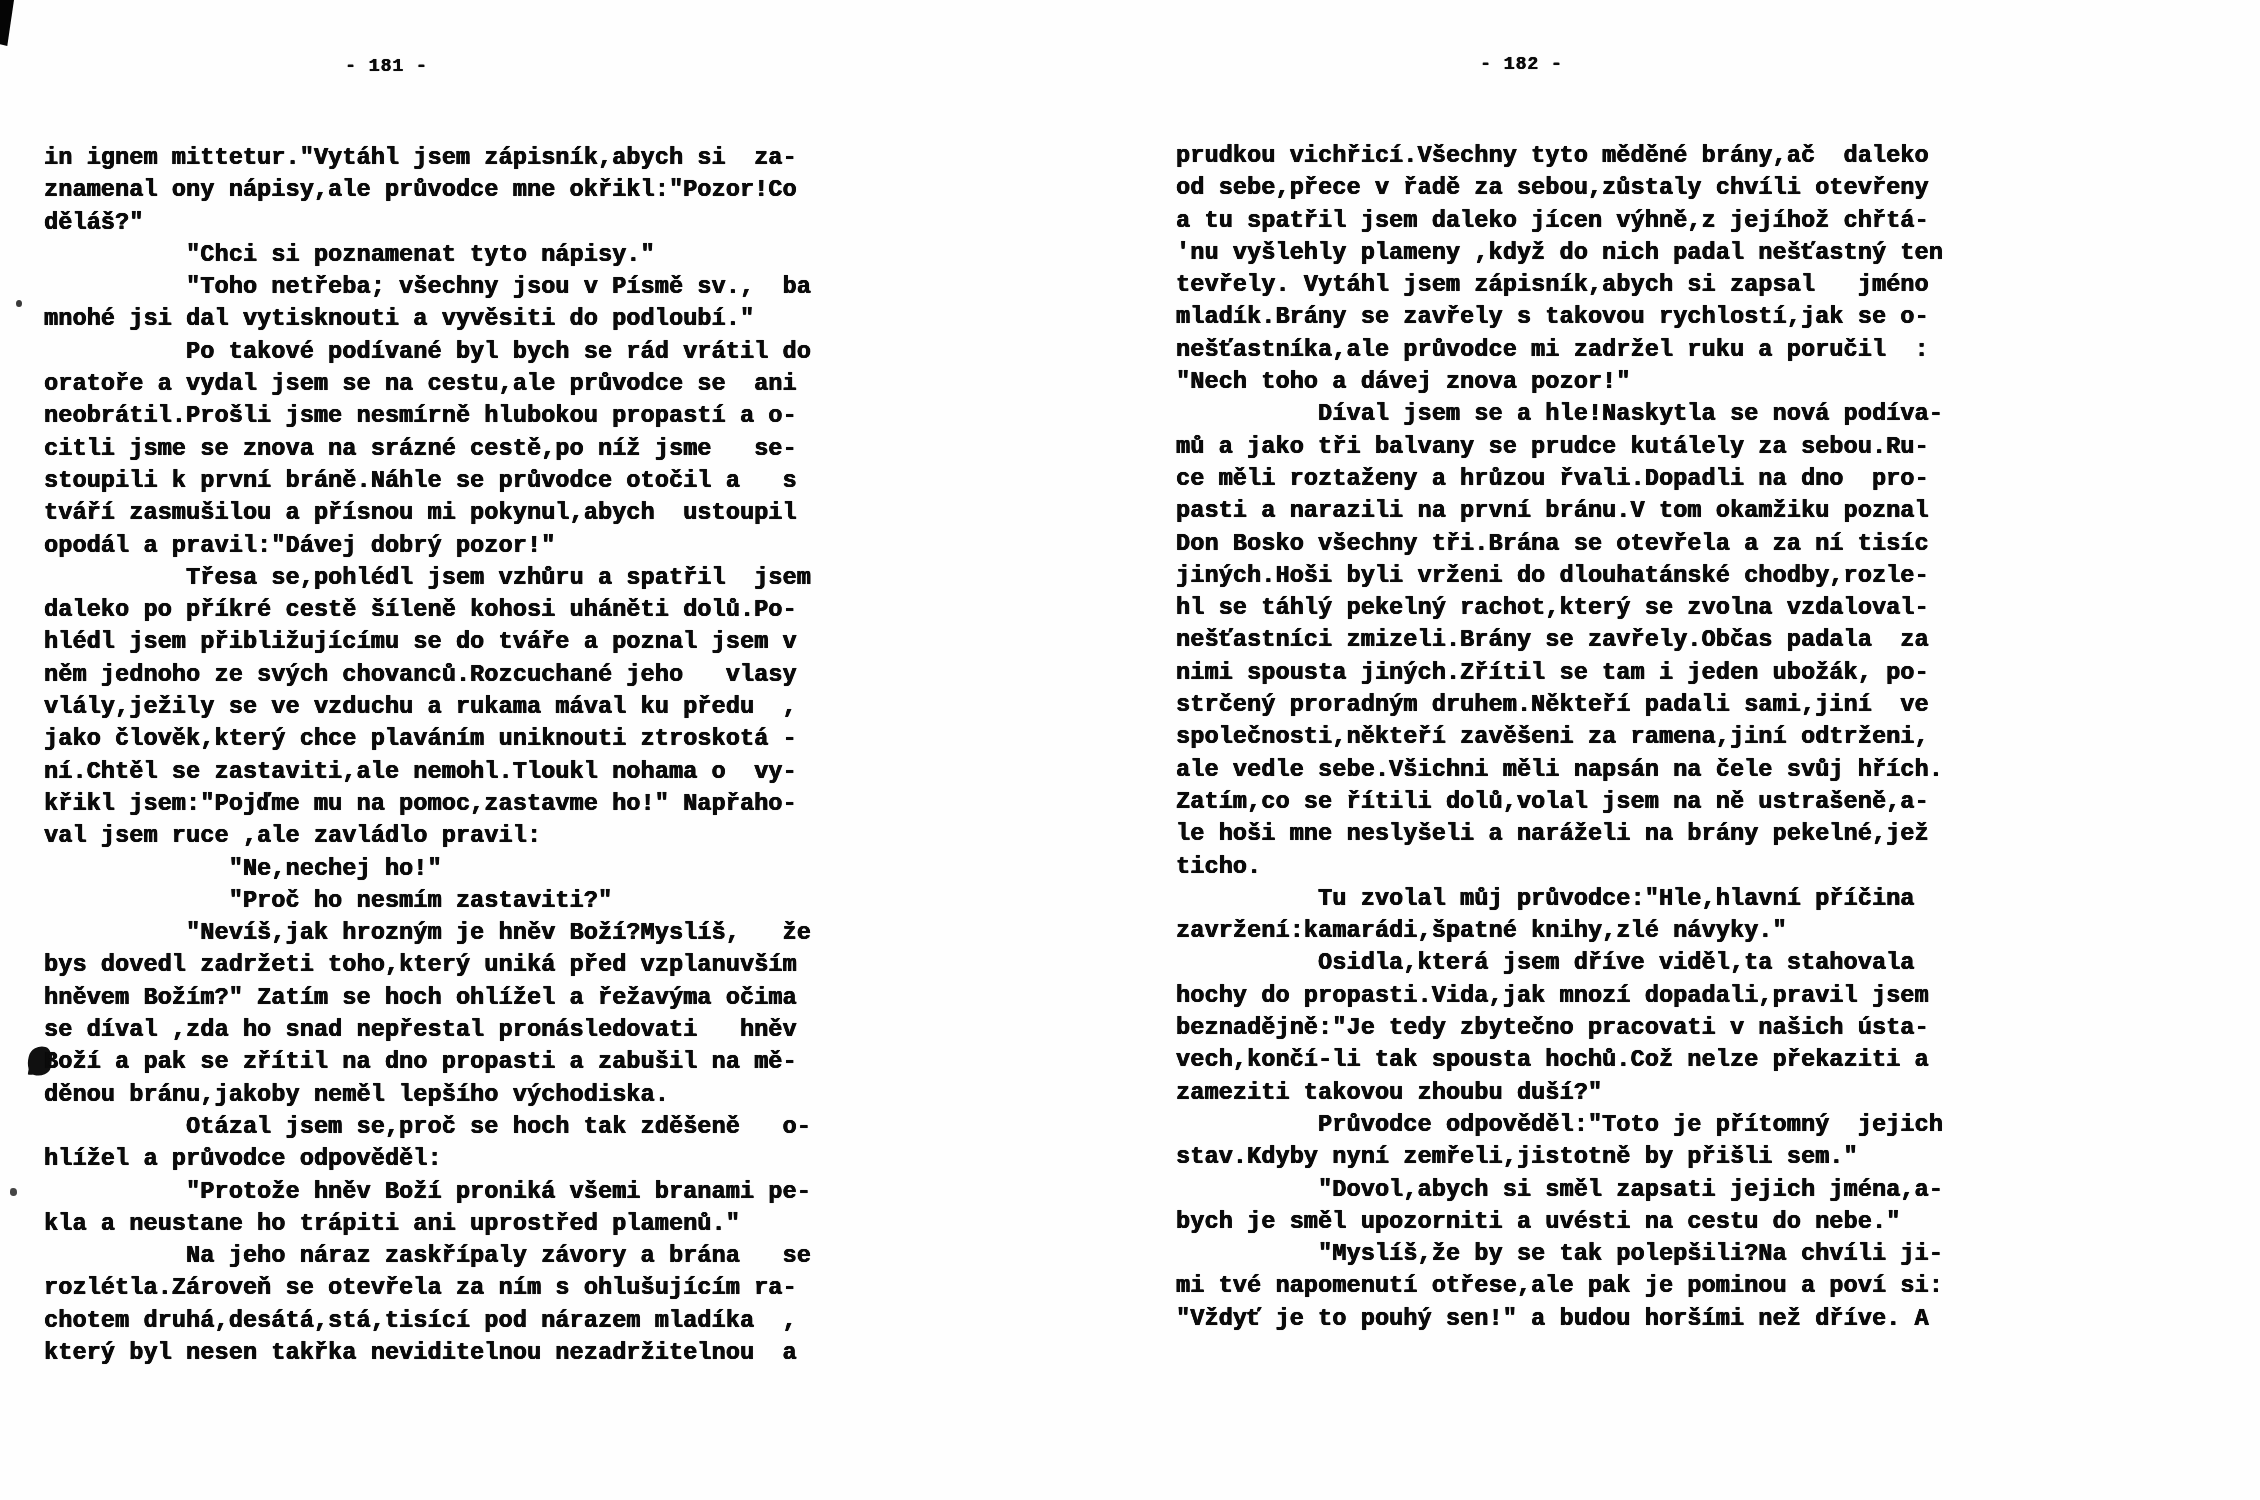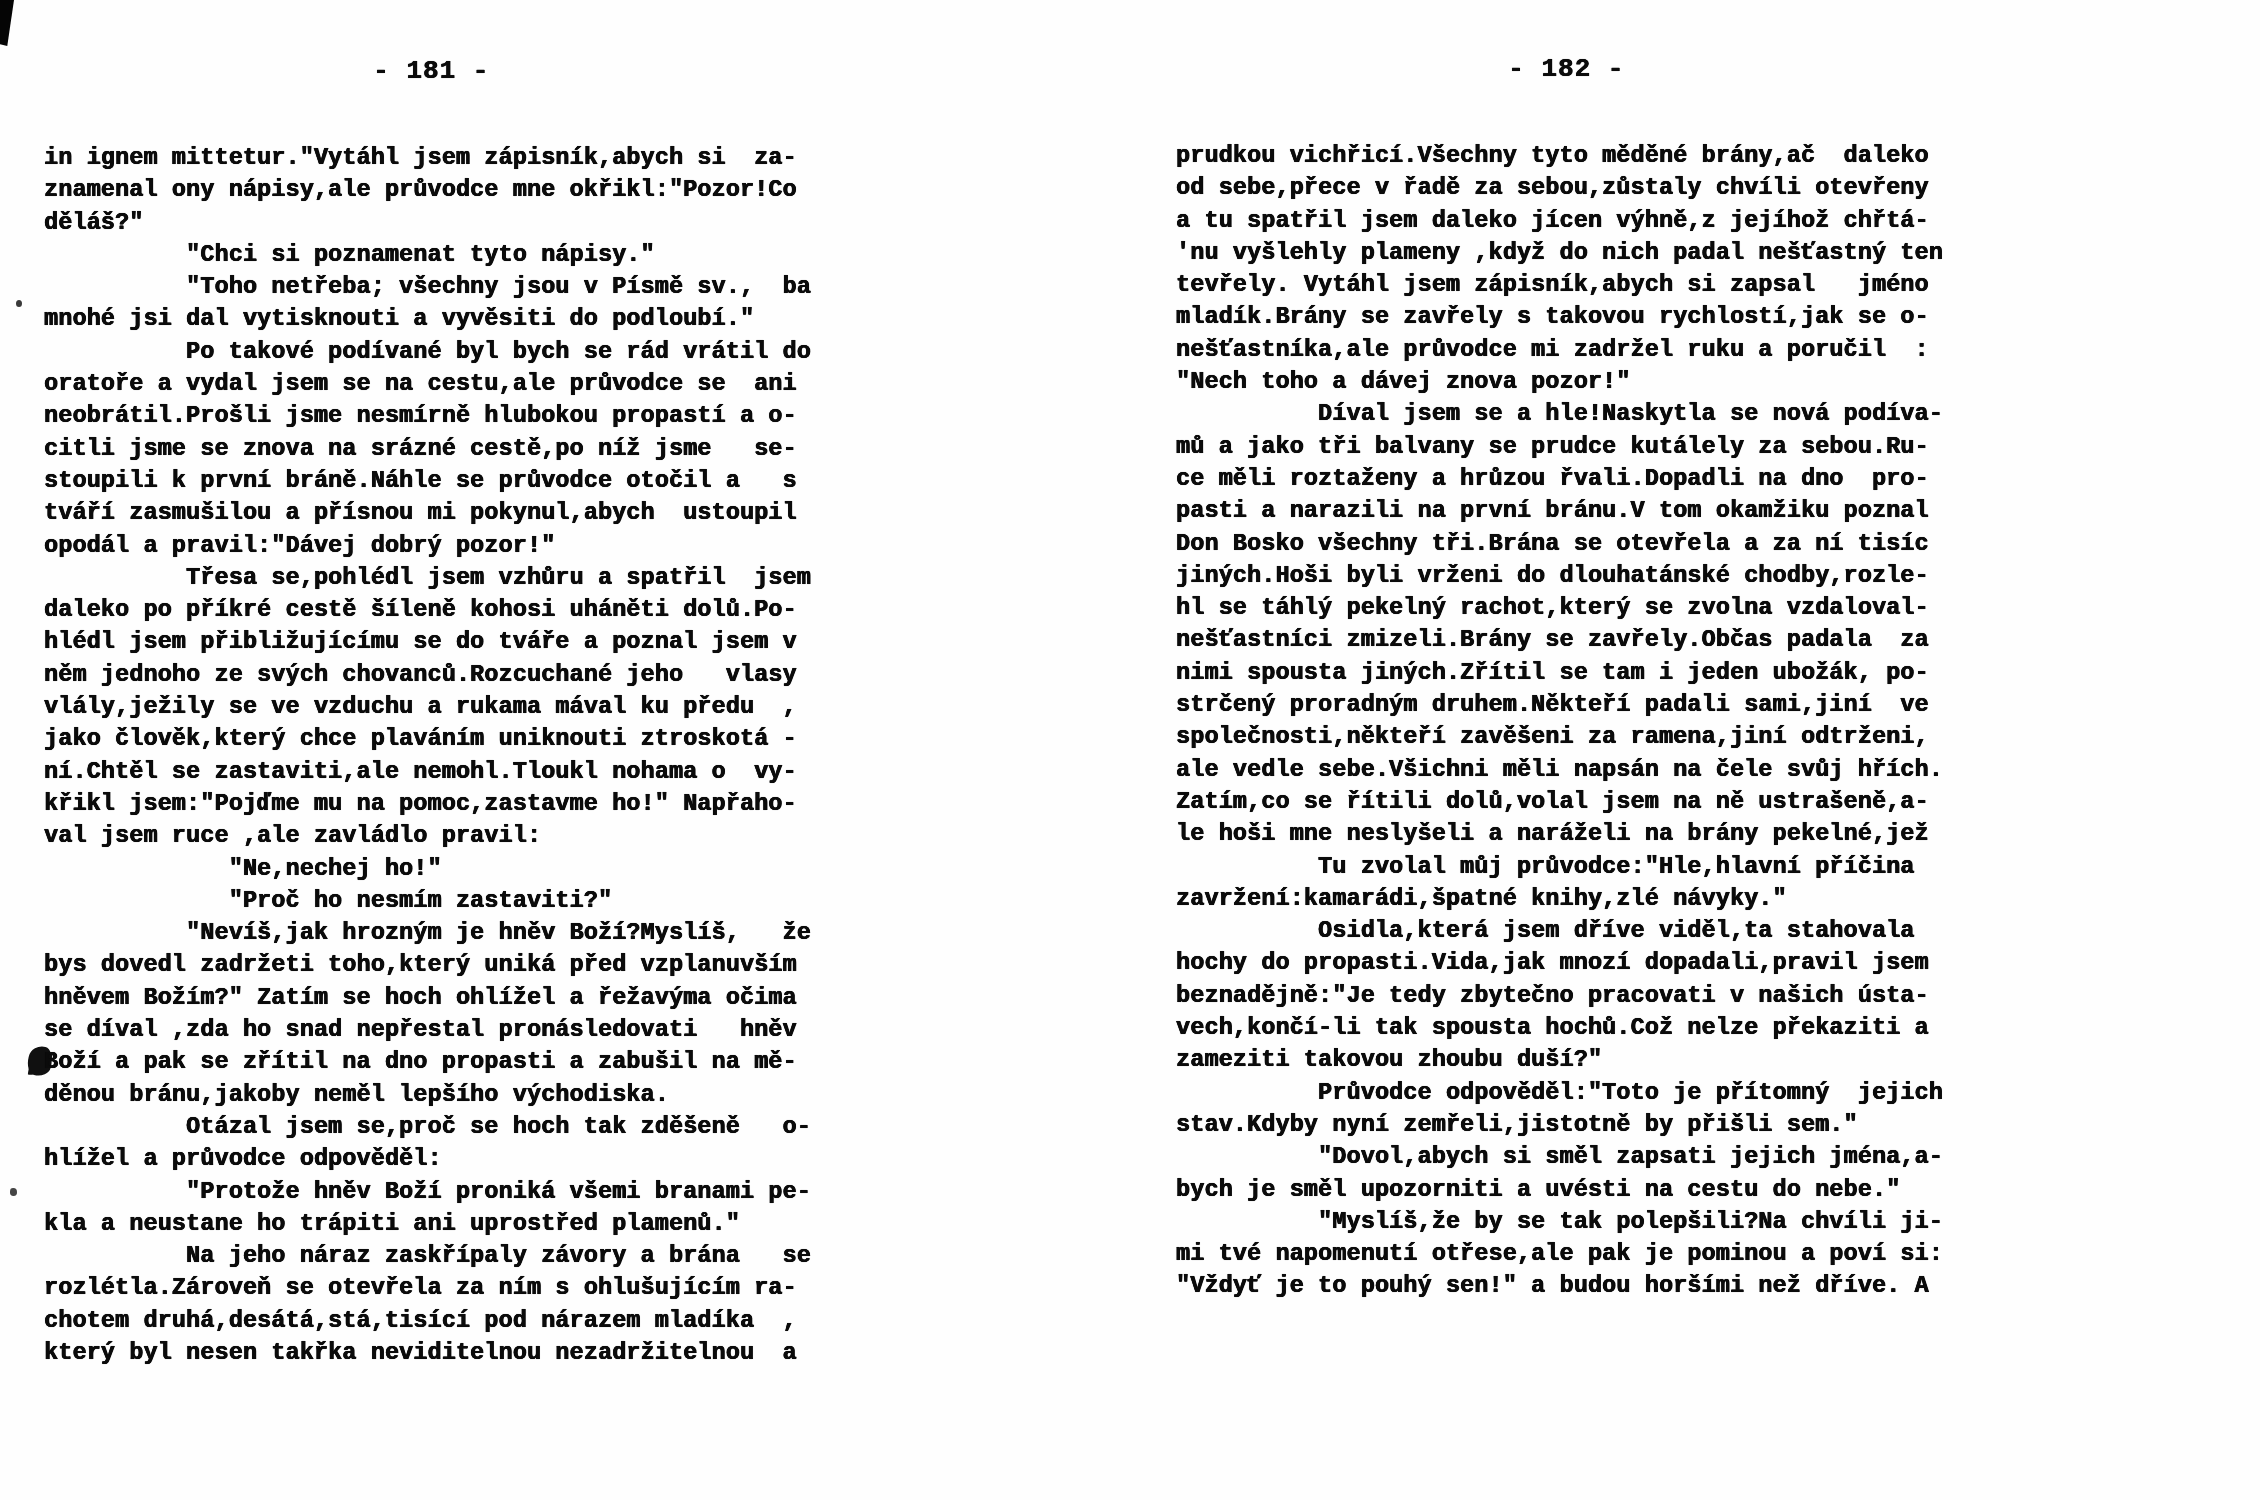--- a/index.html
+++ b/index.html
@@ -15,26 +15,25 @@
     font-family: "Liberation Mono", "DejaVu Sans Mono", monospace;
     color: #0b0b0b;
   }
   .scan {
     position: absolute;
     inset: 0;
     background: #fefefe;
   }
   .page-header {
     position: absolute;
-    font-size: 26px;
+    font-size: 18px;
     font-weight: bold;
     white-space: pre;
     letter-spacing: 1px;
     text-shadow: 0.6px 0.3px 0 currentColor, 0 0 0.7px rgba(0,0,0,0.85);
-    margin-left: 28px;
   }
   .hdr-181 { left: 345px; top: 56px; }
   .hdr-182 { left: 1480px; top: 54px; }
   .text-block {
     position: absolute;
     font-weight: bold;
   }
   .block-181 { left: 44px;  top: 142px; }
   .block-182 { left: 1176px; top: 140px; }
   .line {
@@ -148,20 +147,21 @@
       <div class="line">Don Bosko všechny tři.Brána se otevřela a za ní tisíc</div>
       <div class="line">jiných.Hoši byli vrženi do dlouhatánské chodby,rozle-</div>
       <div class="line">hl se táhlý pekelný rachot,který se zvolna vzdaloval-</div>
       <div class="line">nešťastníci zmizeli.Brány se zavřely.Občas padala  za</div>
       <div class="line">nimi spousta jiných.Zřítil se tam i jeden ubožák, po-</div>
       <div class="line">strčený proradným druhem.Někteří padali sami,jiní  ve</div>
       <div class="line">společnosti,někteří zavěšeni za ramena,jiní odtrženi,</div>
       <div class="line">ale vedle sebe.Všichni měli napsán na čele svůj hřích.</div>
       <div class="line">Zatím,co se řítili dolů,volal jsem na ně ustrašeně,a-</div>
       <div class="line">le hoši mne neslyšeli a naráželi na brány pekelné,jež</div>
+      <div class="line">ticho.</div>
       <div class="line">          Tu zvolal můj průvodce:"Hle,hlavní příčina</div>
       <div class="line">zavržení:kamarádi,špatné knihy,zlé návyky."</div>
       <div class="line">          Osidla,která jsem dříve viděl,ta stahovala</div>
       <div class="line">hochy do propasti.Vida,jak mnozí dopadali,pravil jsem</div>
       <div class="line">beznadějně:"Je tedy zbytečno pracovati v našich ústa-</div>
       <div class="line">vech,končí-li tak spousta hochů.Což nelze překaziti a</div>
       <div class="line">zameziti takovou zhoubu duší?"</div>
       <div class="line">          Průvodce odpověděl:"Toto je přítomný  jejich</div>
       <div class="line">stav.Kdyby nyní zemřeli,jistotně by přišli sem."</div>
       <div class="line">          "Dovol,abych si směl zapsati jejich jména,a-</div>

